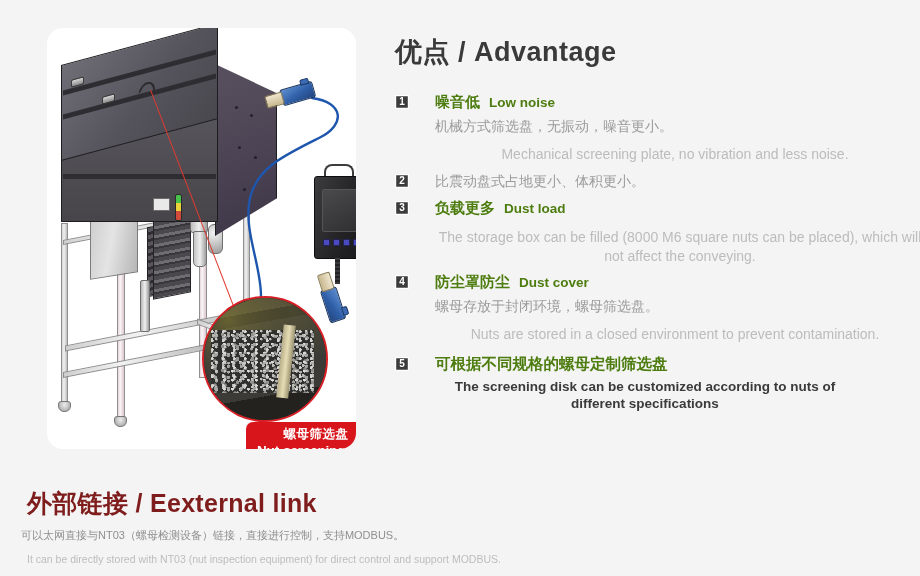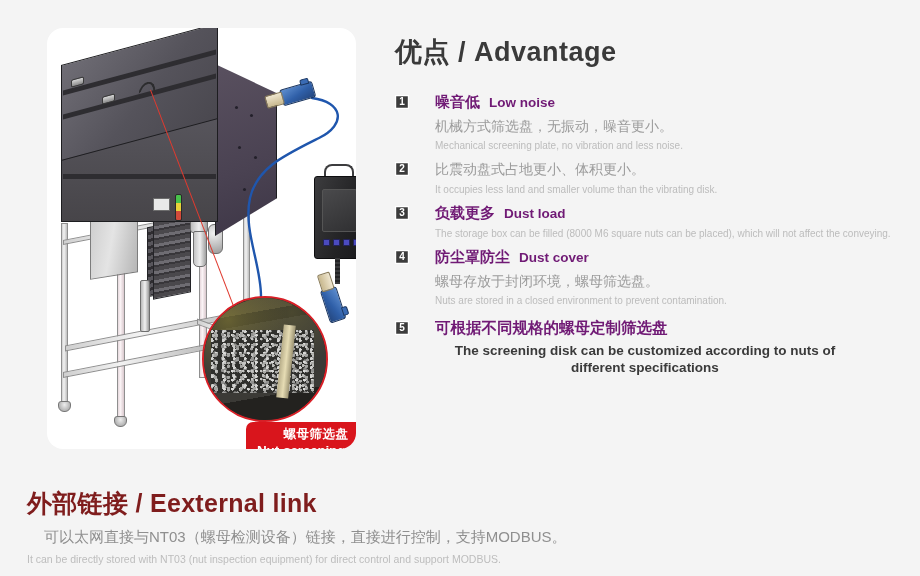--- a/index.html
+++ b/index.html
@@ -136,31 +136,31 @@
     background: repeating-linear-gradient(180deg,#3a3a3c 0 2px,#232325 2px 4px); }
 
   
   .adv-title { position:absolute; left:395px; top:34px; font-size:27px; font-weight:bold; color:#3a3a3a; letter-spacing:.5px; white-space:nowrap; }
   .adv-title .sep { font-weight:bold; }
   .adv-list { position:absolute; left:395px; top:92px; width:520px; }
   .adv-item { position:relative; padding-left:40px; margin-bottom:7px; }
   .badge { position:absolute; left:0; top:3px; width:14px; height:14px; background:#3c3c3c; color:#fff;
     font-size:10px; font-weight:bold; line-height:14px; text-align:center;
     box-shadow: inset 0 0 0 1.2px #fff, inset 0 0 0 2.4px #3c3c3c; }
-  .adv-head { font-size:14.5px; color:#701a75; line-height:1.35; margin-bottom:3px; white-space:nowrap; }
+  .adv-head { font-size:14.5px; color:#4d7c0f; line-height:1.35; margin-bottom:3px; white-space:nowrap; }
   .adv-head .cn { font-weight:bold; font-size:15px; }
   .adv-head .en { font-weight:bold; font-size:13.5px; margin-left:9px; }
   .adv-cn { font-size:14px; color:#9b9b9b; line-height:1.45; }
-  .adv-en { font-size:10px; color:#bcbcbc; line-height:1.35; margin-top:3px; }
+  .adv-en { font-size:14px; color:#bcbcbc; line-height:1.35; margin-top:9px;text-align:center; }
   .adv-item.item5 .adv-head .cn { font-size:15.5px; }
   .adv-item.item5 .adv-en-strong { font-size:13.5px; font-weight:bold; color:#3a3a3a; line-height:1.28; margin-top:2px; }
 
   
   .link-title { position:absolute; left:27px; top:487px; font-size:25px; font-weight:bold; color:#7f1d1d; letter-spacing:.3px; white-space:nowrap; }
-  .link-cn { position:absolute; left:44px; top:528px; font-size:15px; color:#8f8f8f; white-space:nowrap; }
+  .link-cn { position:absolute; left:21px; top:528px; font-size:11px; color:#8f8f8f; white-space:nowrap; }
   .link-en { position:absolute; left:27px; top:553px; font-size:10.5px; color:#bdbdbd; white-space:nowrap; }
 </style>
 </head>
 <body>
 
 <div id="page">
 
   <div class="product-card">
     <div class="machine-stage">
 
@@ -258,21 +258,20 @@
       <div class="adv-head">
         <span class="cn">噪音低</span><span class="en">Low noise</span>
       </div>
       <div class="adv-cn">机械方式筛选盘，无振动，噪音更小。</div>
       <div class="adv-en">Mechanical screening plate, no vibration and less noise.</div>
     </div>
 
     <div class="adv-item">
       <span class="badge">2</span>
       <div class="adv-cn">比震动盘式占地更小、体积更小。</div>
-      <div class="adv-en">It occupies less land and smaller volume than the vibrating disk.</div>
     </div>
 
     <div class="adv-item">
       <span class="badge">3</span>
       <div class="adv-head">
         <span class="cn">负载更多</span><span class="en">Dust load</span>
       </div>
       <div class="adv-en" style="width:490px;">The storage box can be filled (8000 M6 square nuts can be placed), which will not affect the conveying.</div>
     </div>
 

